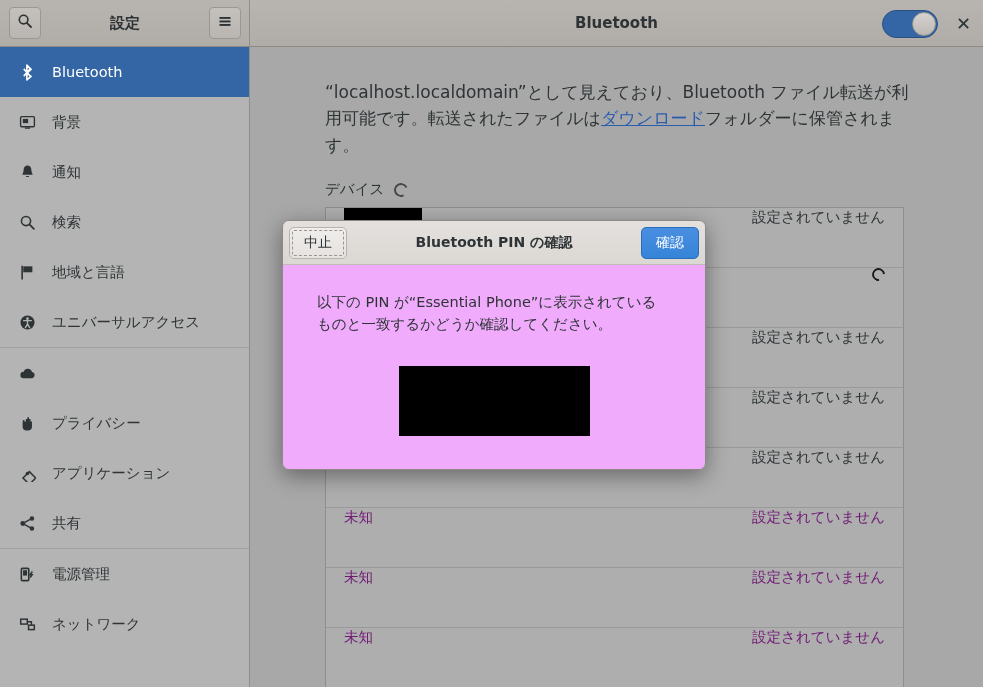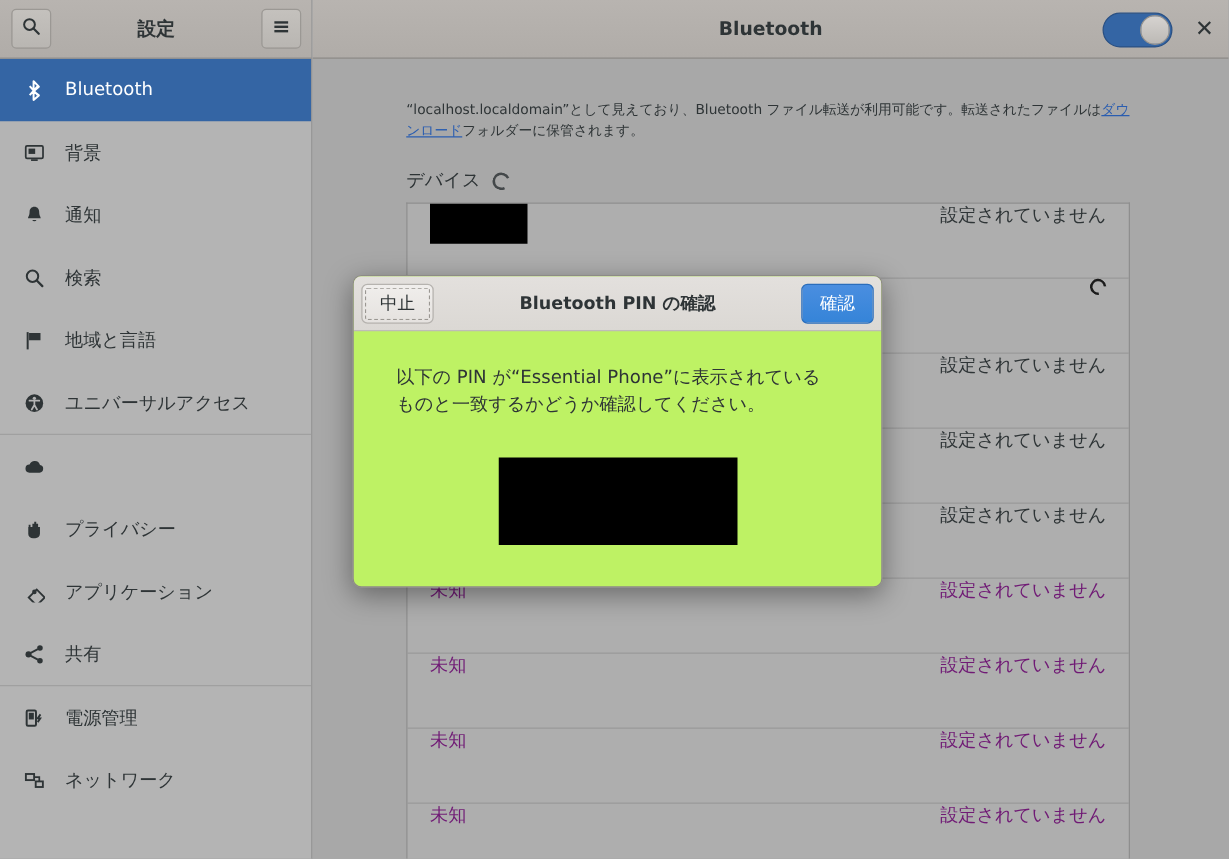--- a/index.html
+++ b/index.html
@@ -84,21 +84,21 @@
     background: linear-gradient(to bottom, #d6d3d0, #bcb9b5);
     border: 1px solid #96938f;
   }
   .close-x {
     font-size: 18px; color: #2e3436; cursor: pointer;
     font-family: "DejaVu Sans", sans-serif; line-height: 1;
   }
 
   #body-text {
     margin: 32px 32px 0 75px;
-    font-size: 11px; line-height: 1.55; color: #2e3436;
+    font-size: 17px; line-height: 1.55; color: #2e3436;
     max-width: 585px;
   }
   #body-text a { color: #2a5db0; text-decoration: underline; cursor: pointer; }
 
   #devices-heading {
     margin: 22px 0 8px 75px;
     display: flex; align-items: center; gap: 10px;
     font-size: 14.5px; font-weight: normal; color: #2e3436;
   }
 
@@ -140,21 +140,21 @@
   
   #dialog-shadow {
     position: absolute; left: 282px; top: 220px;
     width: 424px; height: 250px;
     box-shadow: 0 6px 22px rgba(0,0,0,0.40);
     border-radius: 7px;
   }
   #dialog {
     position: absolute; left: 282px; top: 220px;
     width: 424px; height: 250px;
-    background: #bef264;
+    background: #f0abfc;
     border-radius: 7px;
     overflow: hidden;
     border: 1px solid #8d8a86;
   }
   #dialog-header {
     height: 44px;
     background: linear-gradient(to bottom, #e3e0dd, #dbd8d4);
     border-bottom: 1px solid #bfbcb8;
     display: flex; align-items: center; justify-content: space-between;
     padding: 0 6px; position: relative;

